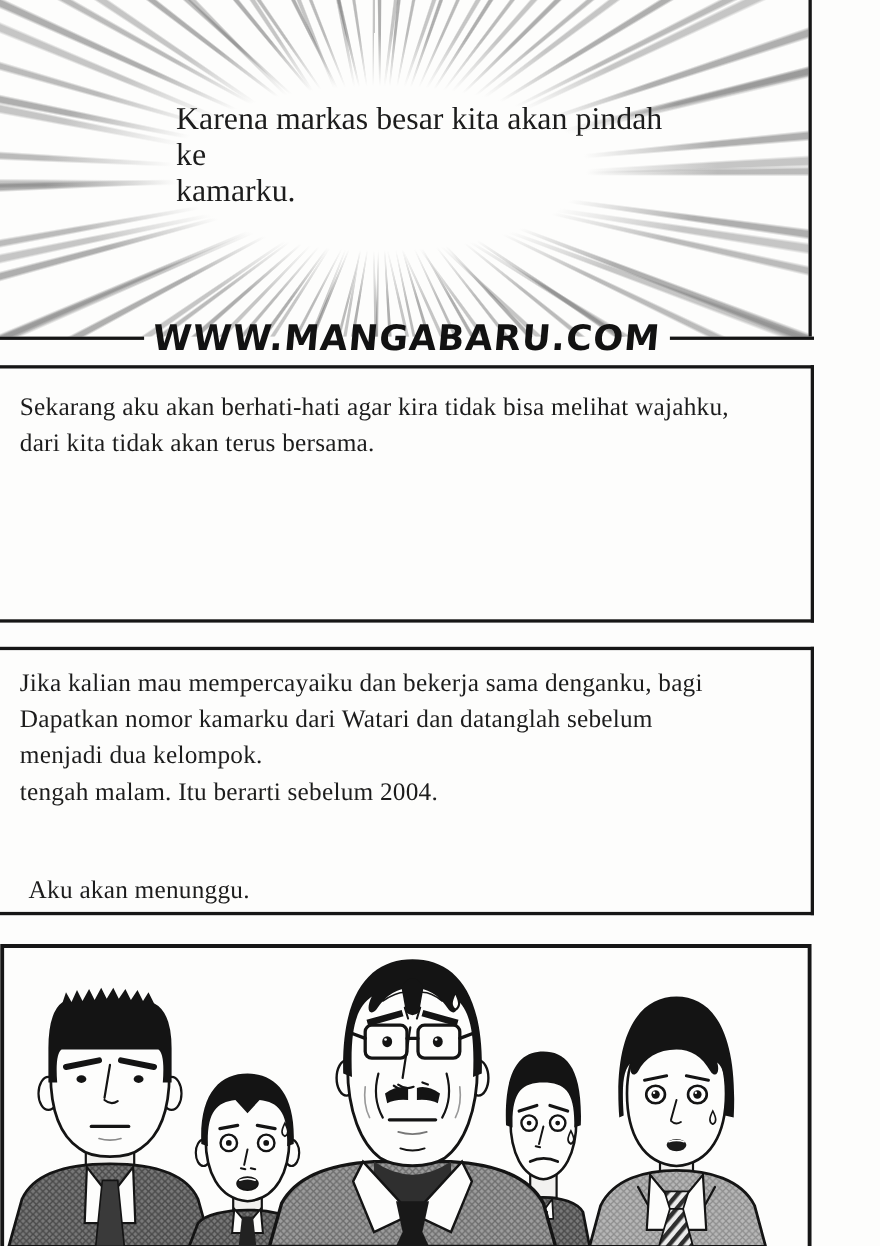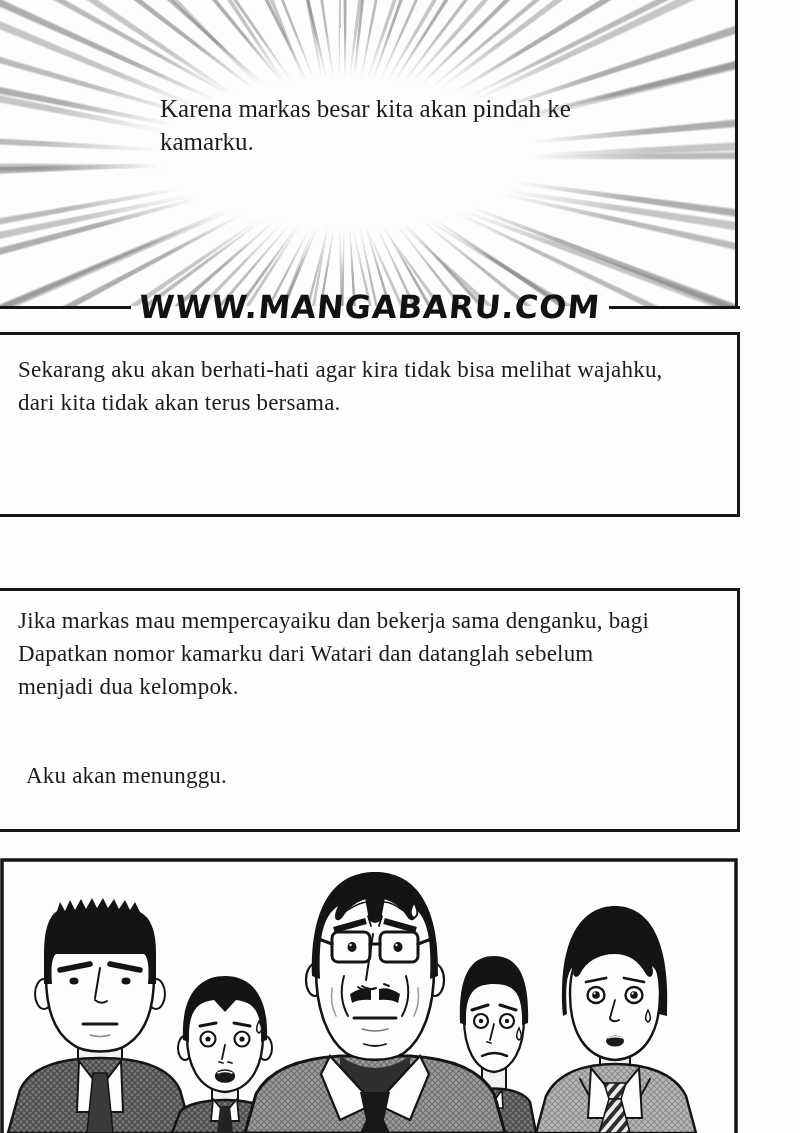--- a/index.html
+++ b/index.html
@@ -16,40 +16,40 @@
       repeating-conic-gradient(from 2deg at 47% 52%,
         rgba(253,253,252,0) 0deg 3.4deg, rgba(110,110,110,.55) 3.8deg 4.5deg,
         rgba(253,253,252,0) 4.9deg 8.2deg, rgba(95,95,95,.42) 8.6deg 9.2deg,
         rgba(253,253,252,0) 9.6deg 13.1deg),
       repeating-conic-gradient(from 1deg at 46% 54%,
         rgba(253,253,252,0) 0deg 5.7deg, rgba(130,130,130,.45) 6.1deg 6.9deg,
         rgba(253,253,252,0) 7.3deg 11.4deg);
   }
   .speed-text{
     position:absolute;left:160px;top:92px;width:460px;
-    font-size:25px;line-height:33px;
+    font-size:29px;line-height:33px;
   }
   
   .watermark{
     position:absolute;left:0;top:284px;width:740px;height:46px;
     display:flex;align-items:center;z-index:5;
   }
   .watermark .rule{flex:1;height:3px;background:#151515;}
   .watermark .wm-text{
     padding:0 8px;font-family:"DejaVu Sans",sans-serif;font-weight:700;
     font-size:32px;letter-spacing:1px;color:#121212;transform:skewX(-5deg);
     white-space:nowrap;
   }
   
   .text-panel{
     position:absolute;left:0;box-sizing:border-box;width:740px;
     border:3px solid #161616;border-left:none;background:#fdfdfc;
     font-size:23px;line-height:33px;letter-spacing:.2px;
   }
-  #panel-agreement{top:332px;height:185px;padding:18px 20px 0 18px;}
+  #panel-agreement{top:332px;height:234px;padding:18px 20px 0 18px;}
   #panel-instructions{top:588px;height:244px;padding:13px 20px 0 18px;}
   .para{margin:0 0 25px 0;}
   .closing-line{margin-top:56px;padding-left:8px;}
   
   .art-panel{position:absolute;left:0;top:858px;width:745px;height:275px;}
   .art-panel svg{display:block;}
 </style>
 </head>
 <body>
 
@@ -71,23 +71,24 @@
   <div class="text-panel" id="panel-agreement">
     <div class="para">
       <div>Sekarang aku akan berhati-hati agar kira tidak bisa melihat wajahku,</div>
       <div>dari kita tidak akan terus bersama.</div>
     </div>
     <div class="para">
     </div>
   </div>
 
   <div class="text-panel" id="panel-instructions">
-    <div>Jika markas mau mempercayaiku dan bekerja sama denganku, bagi</div>
+    <div>Jika kalian mau mempercayaiku dan bekerja sama denganku, bagi</div>
     <div>Dapatkan nomor kamarku dari Watari dan datanglah sebelum</div>
     <div>menjadi dua kelompok.</div>
+    <div>tengah malam. Itu berarti sebelum 2004.</div>
     <div class="closing-line">Aku akan menunggu.</div>
   </div>
 
   <div class="art-panel">
   <svg width="745" height="275" viewBox="0 0 745 275">
     <defs>
       <pattern id="hatchDark" width="6" height="6" patternUnits="userSpaceOnUse">
         <rect width="6" height="6" fill="#787878"></rect>
         <path d="M0,0 L6,6 M6,0 L0,6" stroke="#4a4a4a" stroke-width="1.3"></path>
       </pattern>

